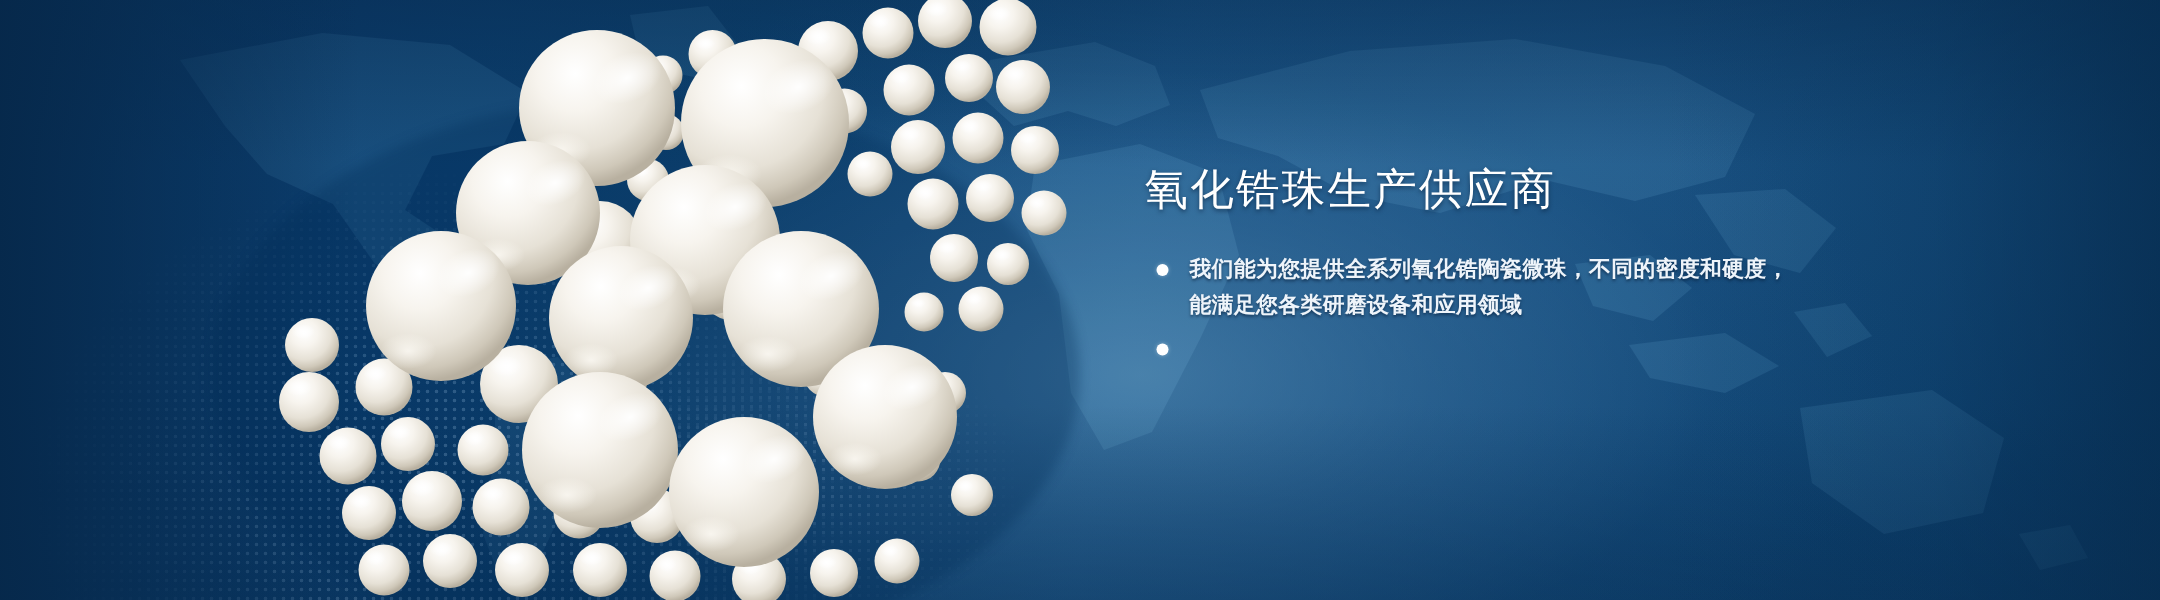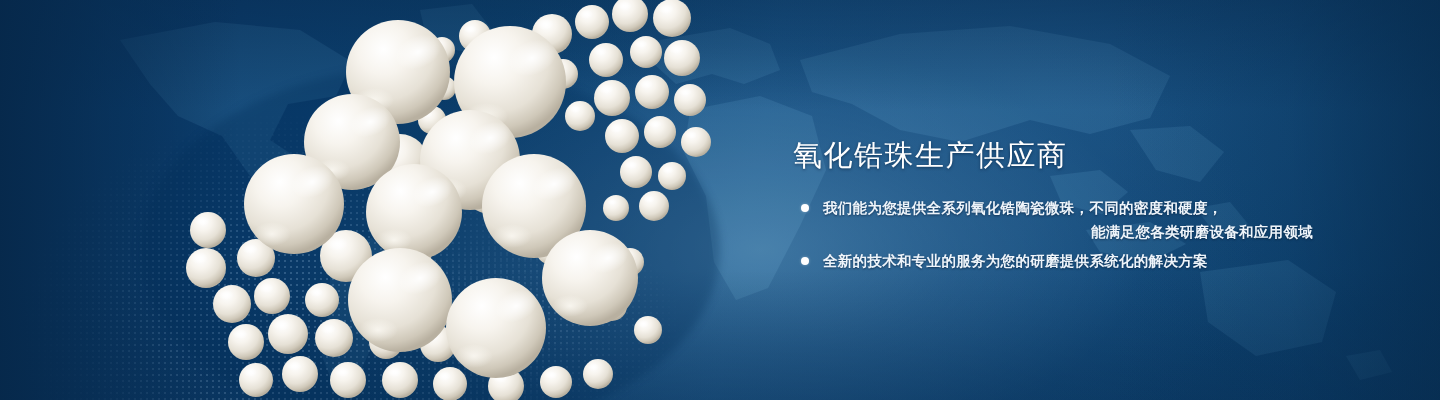--- a/index.html
+++ b/index.html
@@ -85,24 +85,23 @@
     position: absolute;
     left: 0; top: 0;
     width: 1440px; height: 400px;
     pointer-events: none;
   }
   .beads svg { display: block; width: 1440px; height: 400px; }
 
   
   .content {
     position: absolute;
-    left: 793px;
+    left: 763px;
     top: 108px;
     width: 520px;
-    margin-top: 28px;
   }
   .headline {
     color: #ffffff;
     font-size: 29px;
     line-height: 38px;
     letter-spacing: 1.5px;
     font-weight: 400;
     text-shadow: 0 1px 3px rgba(0,22,48,0.55);
     margin: 0 0 22px 0;
     white-space: nowrap;
@@ -126,21 +125,21 @@
   .bullet .dot {
     position: absolute;
     left: 8px;
     top: 8px;
     width: 8px;
     height: 8px;
     border-radius: 50%;
     background: #ffffff;
     box-shadow: 0 0 3px rgba(255,255,255,0.35);
   }
-  .bullet .line2 { display: block; text-align: right; }
+  .bullet .line2 { display: block; }
 </style>
 </head>
 <body>
 
 <div class="banner">
 
   <div class="worldmap">
     <svg viewBox="0 0 1440 400" preserveAspectRatio="xMidYMid slice" aria-hidden="true">
       <g fill="#6fa8d8" opacity="0.75">
 
@@ -528,18 +527,17 @@
     <h1 class="headline">氧化锆珠生产供应商</h1>
 
     <ul class="bullets">
       <li class="bullet">
         <span class="dot"></span>
         <span>我们能为您提供全系列氧化锆陶瓷微珠，不同的密度和硬度，</span>
         <span class="line2">能满足您各类研磨设备和应用领域</span>
       </li>
       <li class="bullet">
         <span class="dot"></span>
-        <span>全新的技术和专业的服务为您的研磨提供系统化的解决方案</span>
       </li>
     </ul>
   </div>
 
 </div>
 
 </body></html>

